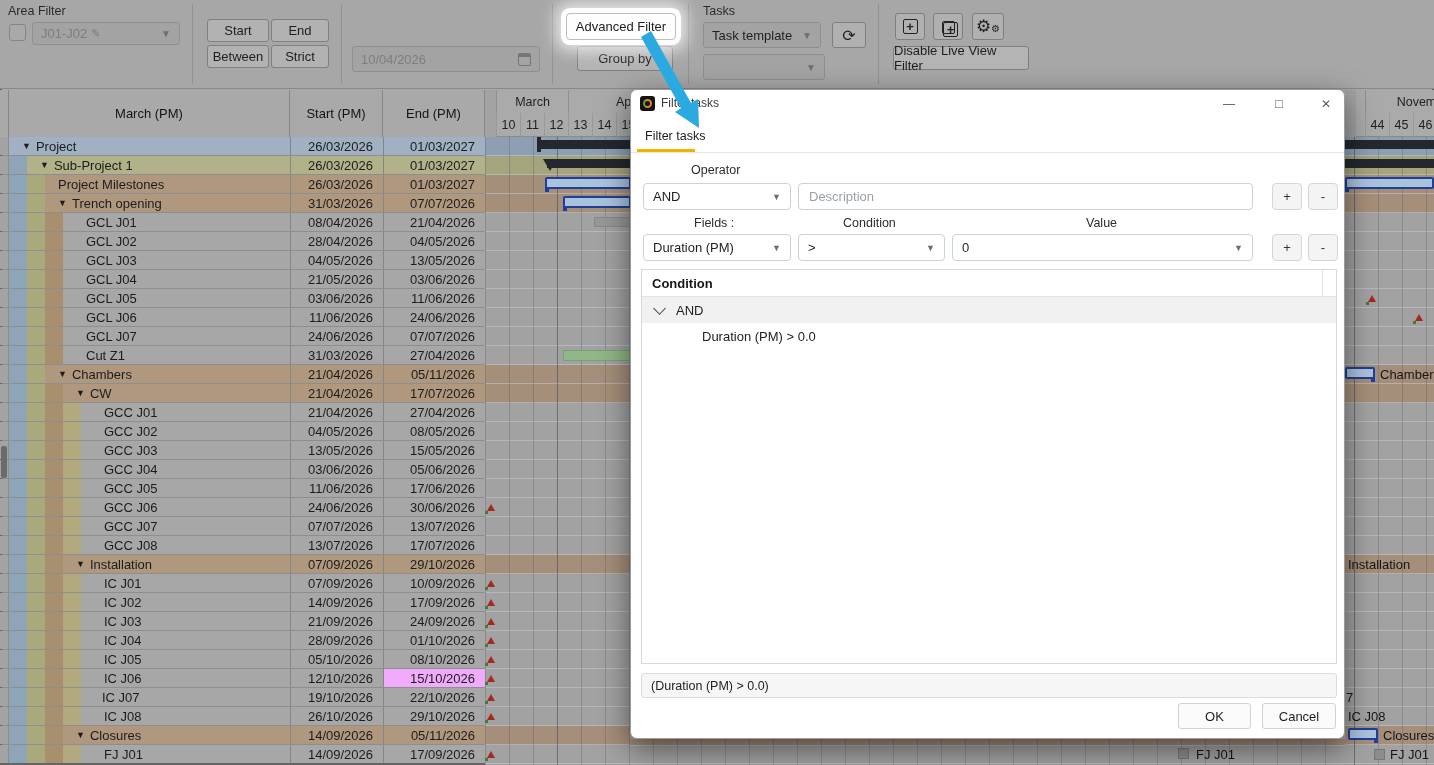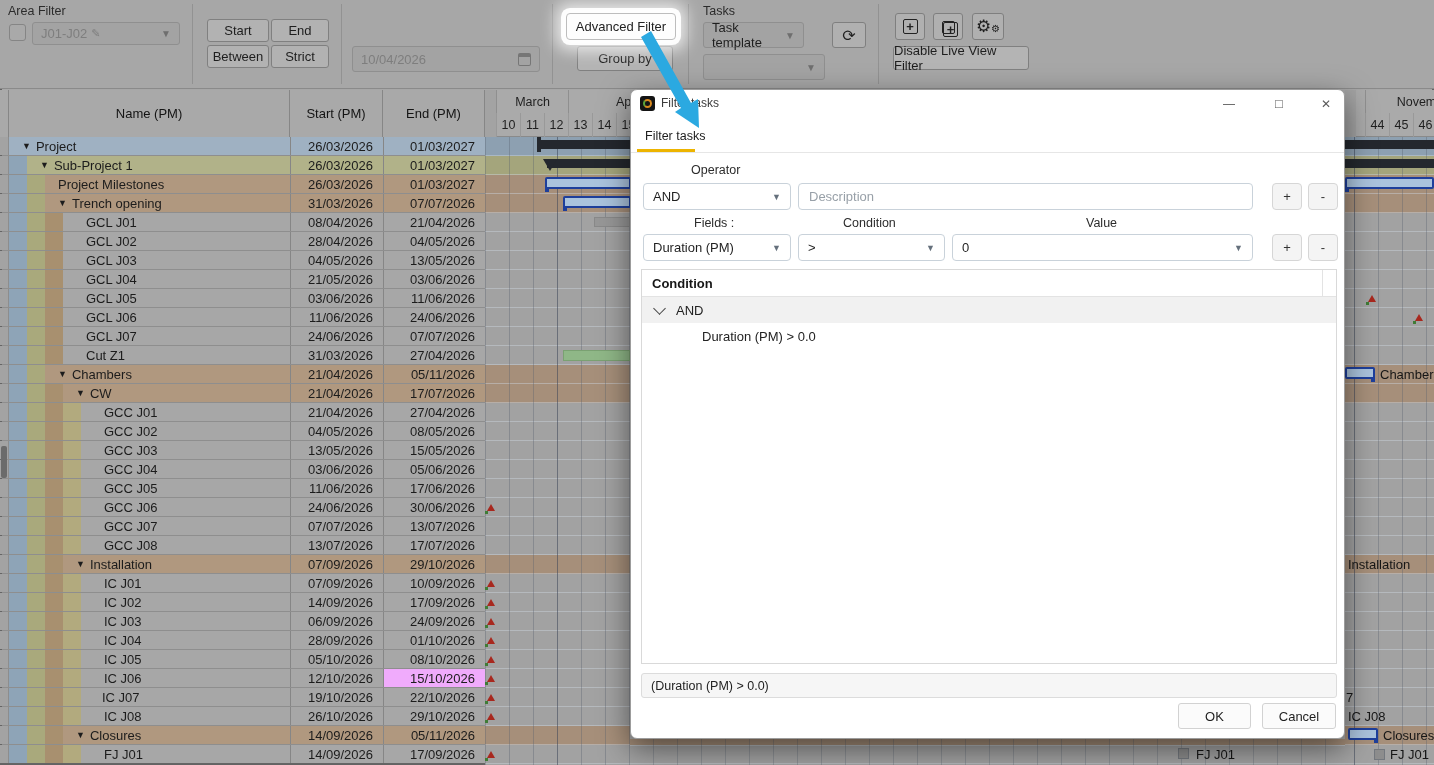--- a/index.html
+++ b/index.html
@@ -115,21 +115,21 @@
     <div class="vsep" style="left:341px;"></div>
     <div class="dim-input" style="left:352px;top:46px;width:188px;height:26px;">
       <span class="grow">10/04/2026</span>
       <span class="cal-icon"></span>
     </div>
     <div class="vsep" style="left:552px;"></div>
     <div class="adv-btn" style="left:566px;top:13px;width:110px;height:27px;">Advanced Filter</div>
     <div class="dim-btn" style="left:577px;top:46px;width:96px;height:25px;background:#b4b4b4;">Group by</div>
     <div class="vsep" style="left:688px;"></div>
     <div class="tb-label" style="left:703px;top:4px;">Tasks</div>
-    <div class="dim-input" style="left:703px;top:22px;width:101px;height:26px;color:#1f1f1f;">
+    <div class="dim-input" style="left:703px;top:22px;width:118px;height:26px;color:#1f1f1f;">
       <span class="grow">Task template</span>
       <span class="chev">▼</span>
     </div>
     <div class="icon-btn" style="left:832px;top:22px;width:34px;height:26px;">
       <span style="font-size:16px;">⟳</span>
     </div>
     <div class="dim-input" style="left:703px;top:54px;width:122px;height:26px;">
       <span class="grow"></span>
         <span class="chev">▼</span>
     </div>
@@ -143,21 +143,21 @@
         <span class="sq-plus" style="position:absolute;right:0;bottom:0;">+</span>
       </span>
     </div>
     <div class="icon-btn" style="left:972px;top:13px;width:32px;height:27px;">
       <span class="gear-glyph">⚙<span style="font-size:10px;">⚙</span></span>
     </div>
     <div class="dim-btn" style="left:893px;top:46px;width:136px;height:24px;background:#b4b4b4;">Disable Live View Filter</div>
   </div>
 
   <div class="thead-cell" style="left:0;width:9px;border-right:1px solid #868686;"></div>
-  <div class="thead-cell" style="left:9px;width:281px;">Name (PM)</div>
+  <div class="thead-cell" style="left:9px;width:281px;">March (PM)</div>
   <div class="thead-cell" style="left:290px;width:93px;">Start (PM)</div>
   <div class="thead-cell" style="left:383px;width:102px;">End (PM)</div>
 
   <div id="rows">
       <div class="row" style="top: 137px;">
         <div class="gutter"></div>
         <div class="namecell" style="left: 9px; right: 195px; background: rgb(159, 177, 194); padding-left: 13px;">
           <span class="tri">▼</span>
           <span>Project</span>
         </div>
@@ -440,21 +440,21 @@
       </div>
       <div class="row" style="top: 612px;">
         <div class="gutter"></div>
         <div class="stripe" style="left: 9px; background: rgb(142, 164, 183);"></div>
         <div class="stripe" style="left: 27px; background: rgb(169, 169, 124);"></div>
         <div class="stripe" style="left: 45px; background: rgb(168, 144, 111);"></div>
         <div class="stripe" style="left: 63px; background: rgb(178, 170, 126);"></div>
         <div class="namecell" style="left: 81px; right: 195px; background: rgb(167, 167, 167); padding-left: 23px;">
           <span>IC J03</span>
         </div>
-        <div class="datecell" style="left: 290px; width: 93px; background: rgb(167, 167, 167);">06/09/2026</div>
+        <div class="datecell" style="left: 290px; width: 93px; background: rgb(167, 167, 167);">21/09/2026</div>
         <div class="datecell" style="left: 383px; width: 102px; background: rgb(167, 167, 167);">24/09/2026</div>
       </div>
       <div class="row" style="top: 631px;">
         <div class="gutter"></div>
         <div class="stripe" style="left: 9px; background: rgb(142, 164, 183);"></div>
         <div class="stripe" style="left: 27px; background: rgb(169, 169, 124);"></div>
         <div class="stripe" style="left: 45px; background: rgb(168, 144, 111);"></div>
         <div class="stripe" style="left: 63px; background: rgb(178, 170, 126);"></div>
         <div class="namecell" style="left: 81px; right: 195px; background: rgb(167, 167, 167); padding-left: 23px;">
           <span>IC J04</span>

